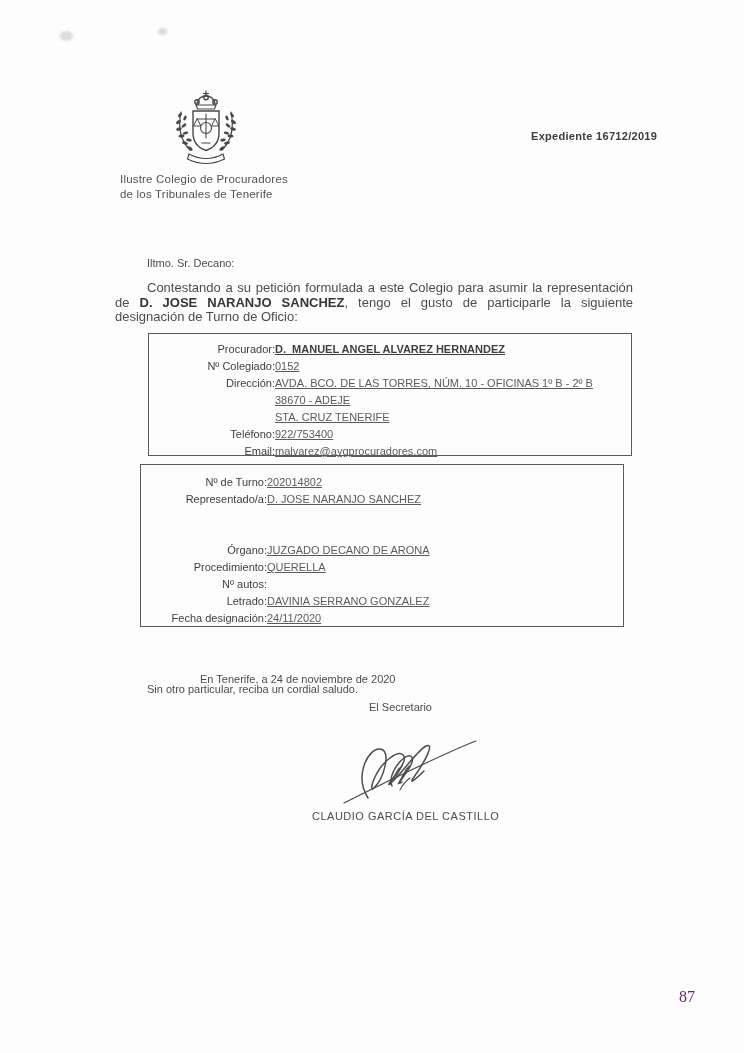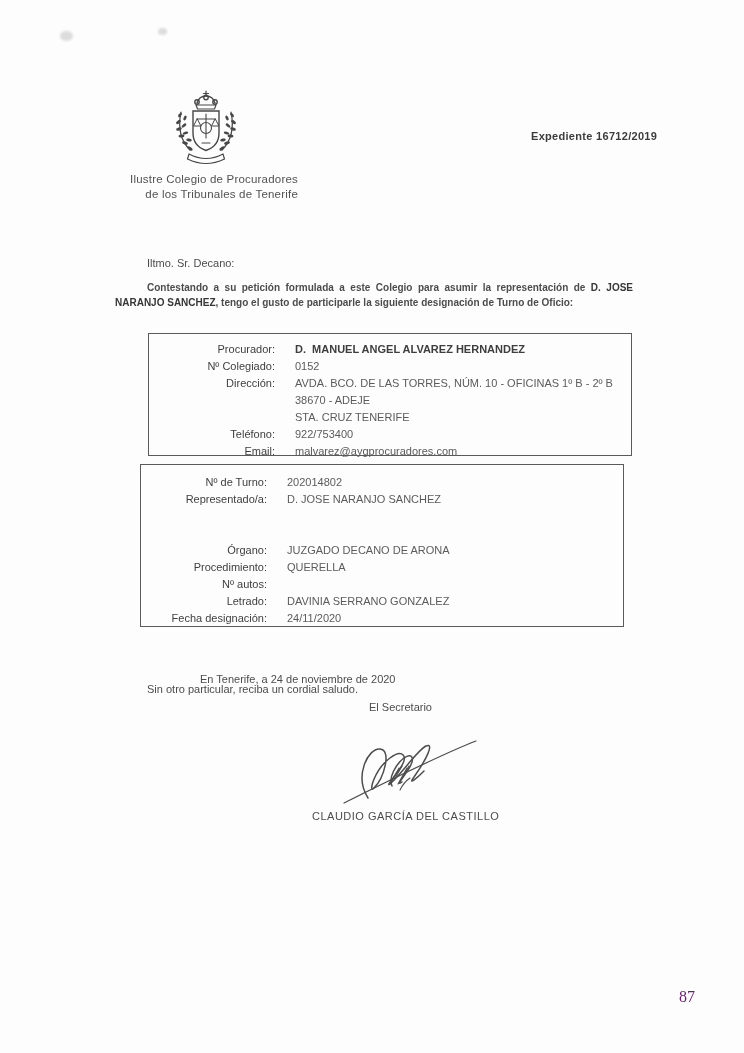--- a/index.html
+++ b/index.html
@@ -11,33 +11,33 @@
     font-family:"Liberation Sans", sans-serif;
     color:#4a4a4a;
     overflow:hidden;
   }
   .abs { position:absolute; }
 
   
   .smudge { position:absolute; background:#dcdcdc; border-radius:50%; filter:blur(1px); }
 
   
-  .orgname { font-size:11.5px; line-height:15px; text-align:right; color:#525252; letter-spacing:0.2px; }
+  .orgname { font-size:11.5px; line-height:15px; text-align:left; color:#525252; letter-spacing:0.2px; }
   .expediente { font-size:11px; font-weight:bold; color:#3c3c3c; letter-spacing:0.3px; }
 
   
   .bodytext { font-size:11px; color:#4c4c4c; }
-  .para { font-size:10px; line-height:14.5px; text-align:justify; text-indent:32px; color:#4c4c4c;font-weight:bold; }
+  .para { font-size:13px; line-height:14.5px; text-align:justify; text-indent:32px; color:#4c4c4c; }
   .para b { color:#363636; }
 
   
   .box { position:absolute; border:1.4px solid #5a5a5a; box-sizing:border-box; padding-top:7px; background:transparent; }
   .box-row { display:flex; min-height:17px; line-height:17px; font-size:11px; }
   .box-label { flex:none; width:126px; text-align:right; font-weight:normal; color:#3e3e3e; }
-  .box-value { margin-left:20px; color:#5b5b5b; white-space:pre; }
+  .box-value { margin-left:0; color:#5b5b5b; white-space:pre;text-decoration:underline; }
   .box-value.bold { font-weight:bold; color:#3e3e3e; }
 
   .footer-addressee { font-size:11px; color:#4f4f4f; letter-spacing:0.4px; }
   .pagenum { font-family:"Liberation Serif", serif; font-size:16px; color:#701a75; }
 
   svg { display:block; }
 </style>
 </head>
 <body>
 

